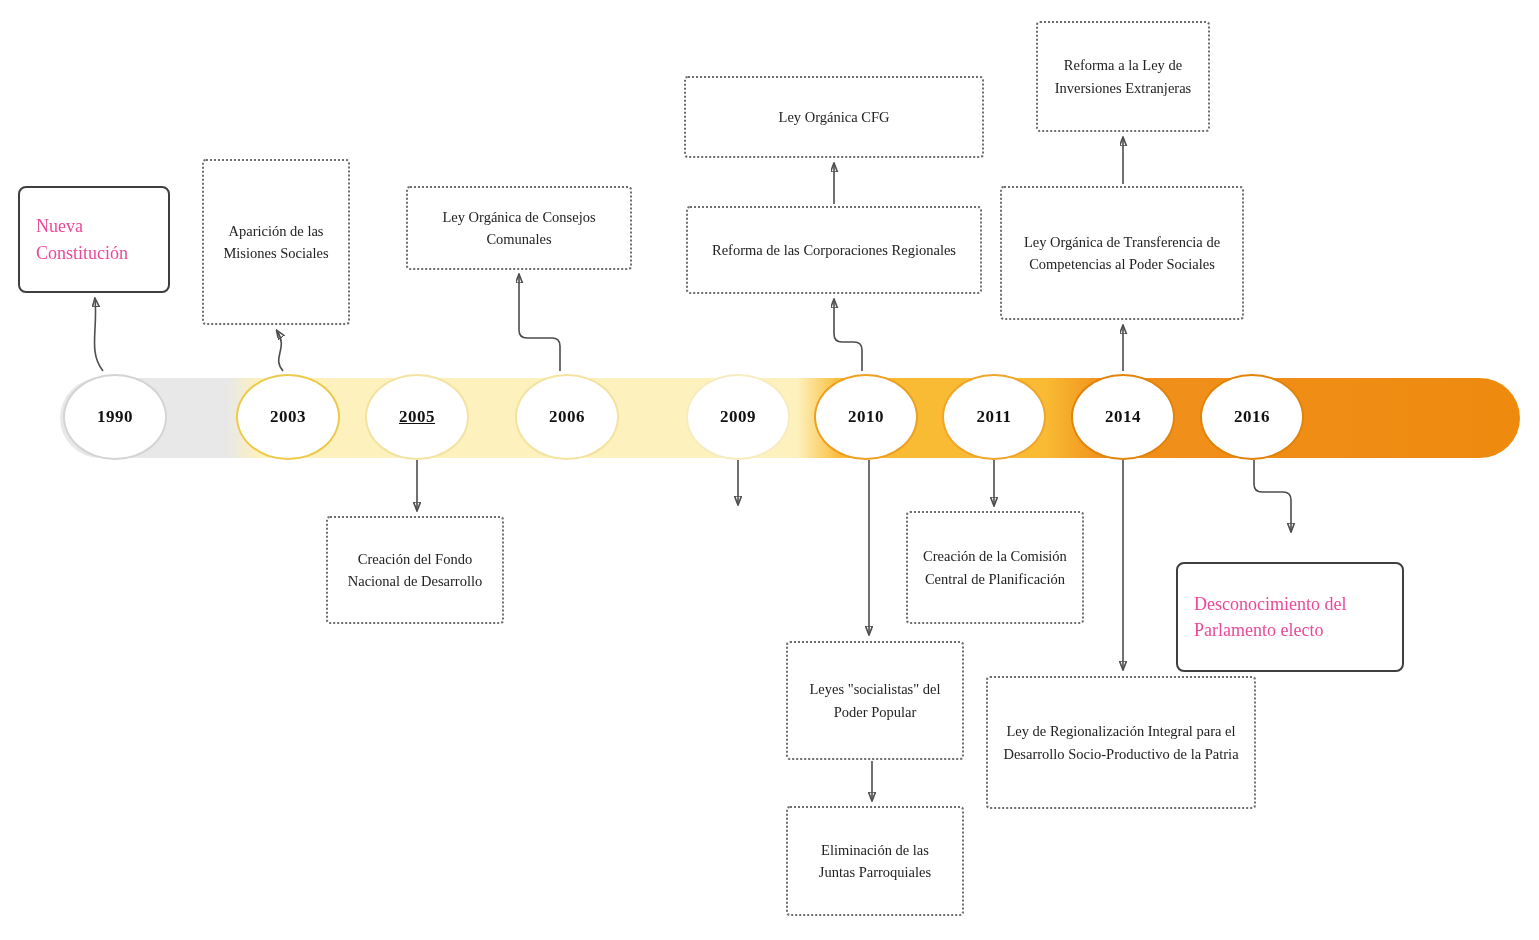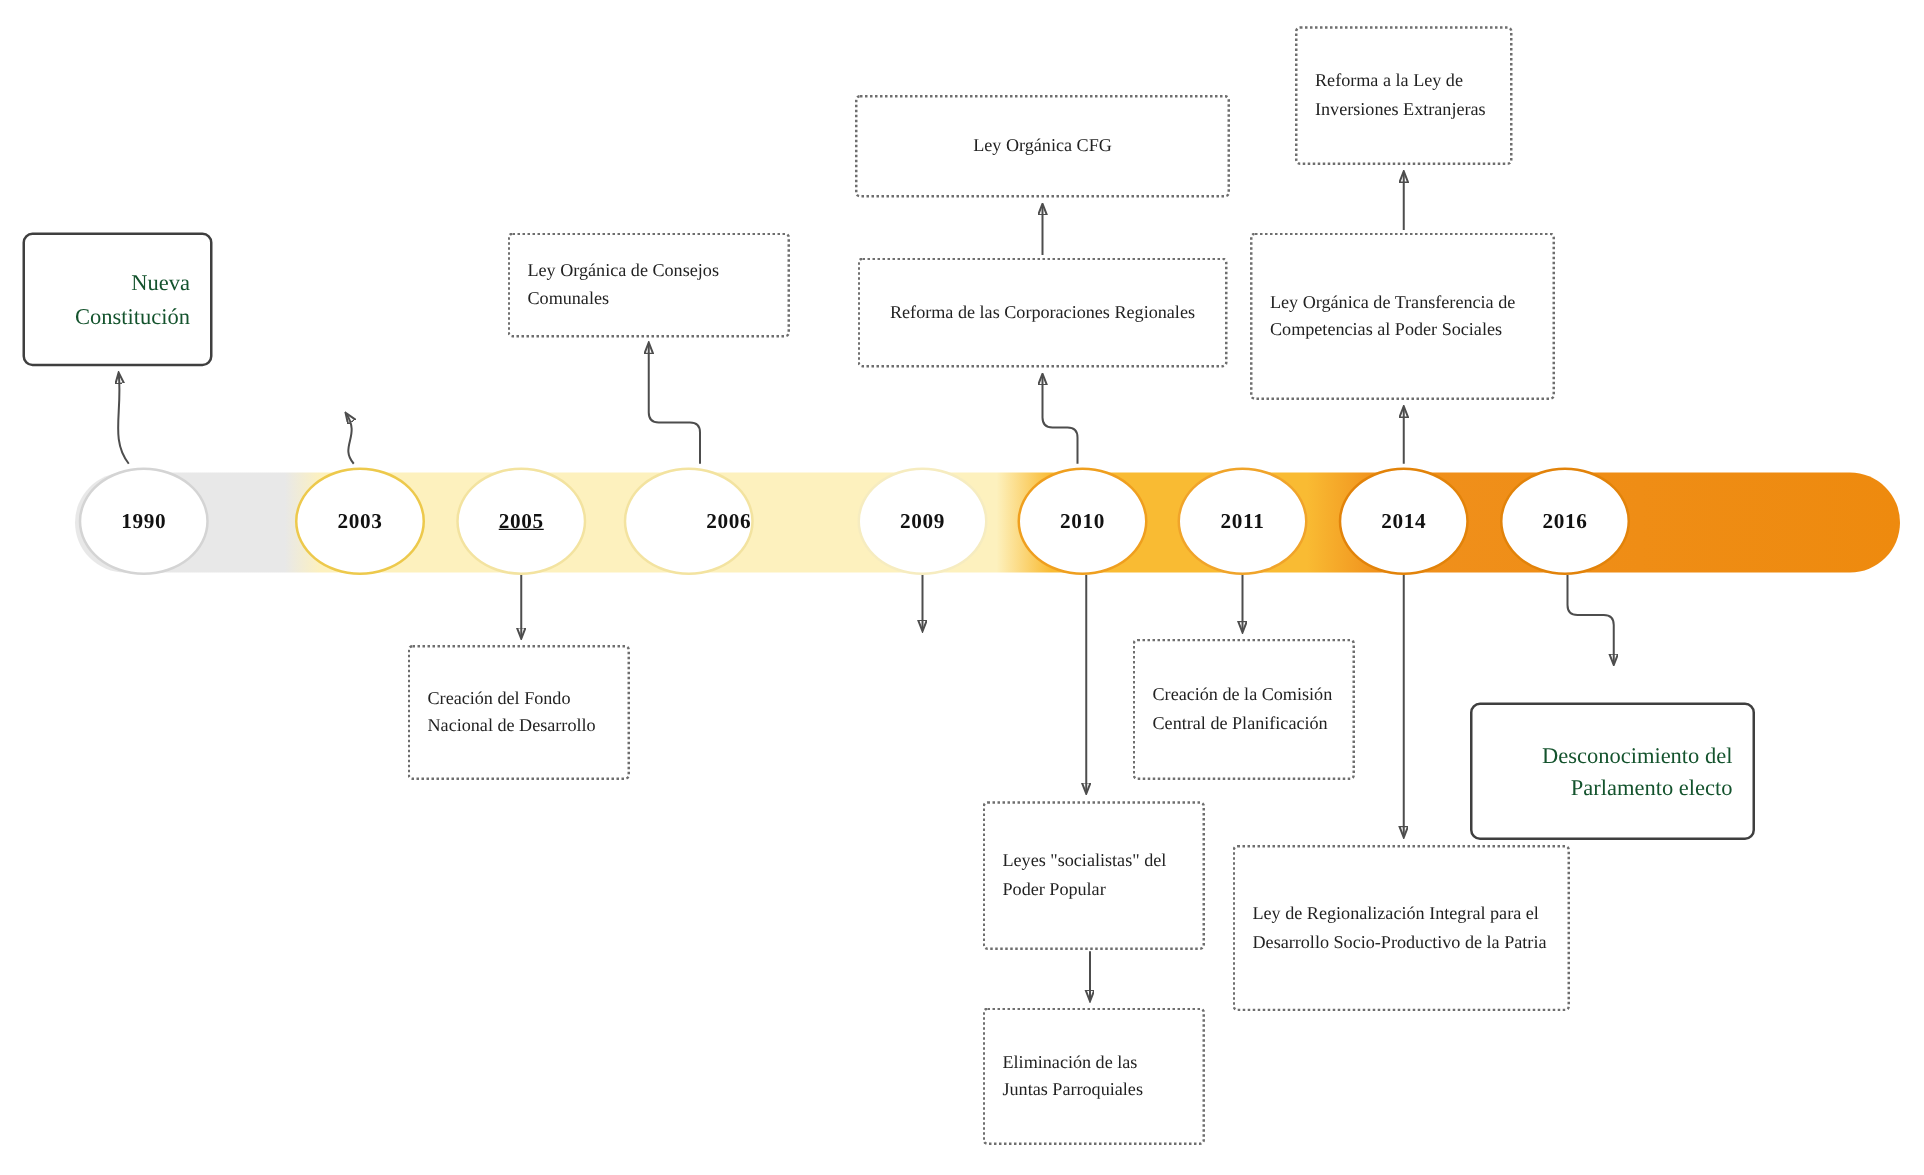--- a/index.html
+++ b/index.html
@@ -37,33 +37,33 @@
     font-size: 17px; font-weight: bold; color: #111111;
     letter-spacing: 0.5px;
   }
 
   .ebox {
     position: absolute;
     background: #ffffff;
     border: 2px dotted #6e6e6e;
     border-radius: 4px;
     display: flex; align-items: center; justify-content: center;
-    text-align: left;
+    text-align: center;
     font-size: 14.5px; line-height: 1.55; color: #222222;
     padding: 8px 14px;
   }
 
   .sbox {
     position: absolute;
     background: #ffffff;
     border: 2px solid #3f3f3f;
     border-radius: 8px;
     display: flex; align-items: center; justify-content: center;
-    text-align: right;
-    font-size: 18px; line-height: 1.45; color: #14532d;
+    text-align: left;
+    font-size: 18px; line-height: 1.45; color: #ec4899;
     padding: 8px 16px;
   }
 
   .arrows {
     position: absolute;
     left: 0; top: 0;
     width: 1539px; height: 940px;
     pointer-events: none;
   }
   .arrows path {
@@ -103,21 +103,21 @@
 
   <div class="year" style="left:63px;   border-color:#d4d4d4;">
       <span>1990</span>
     </div>
   <div class="year" style="left:236px;  border-color:#edc94c;">
       <span>2003</span>
     </div>
   <div class="year" style="left:365px;  border-color:#f3e3a0;text-decoration:underline;">
       <span>2005</span>
     </div>
-  <div class="year" style="left:499px;  border-color:#f3e3a0;justify-content:flex-end;">
+  <div class="year" style="left:515px;  border-color:#f3e3a0;">
       <span>2006</span>
     </div>
   <div class="year" style="left:686px;  border-color:#f6ecc0;">
       <span>2009</span>
     </div>
   <div class="year" style="left:814px;  border-color:#ef9f1f;">
       <span>2010</span>
     </div>
   <div class="year" style="left:942px;  border-color:#f0a42a;">
       <span>2011</span>
@@ -126,20 +126,23 @@
       <span>2014</span>
     </div>
   <div class="year" style="left:1200px; border-color:#e2830a;">
       <span>2016</span>
     </div>
 
   <div class="sbox" style="left:18px; top:186px; width:152px; height:107px;">
     <span>Nueva Constitución</span>
   </div>
 
+  <div class="ebox" style="left:202px; top:159px; width:148px; height:166px;">
+    <span>Aparición de las Misiones Sociales</span>
+  </div>
 
   <div class="ebox" style="left:406px; top:186px; width:226px; height:84px;">
     <span>Ley Orgánica de Consejos Comunales</span>
   </div>
 
   <div class="ebox" style="left:684px; top:76px; width:300px; height:82px;">
     <span>Ley Orgánica CFG</span>
   </div>
 
   <div class="ebox" style="left:686px; top:206px; width:296px; height:88px;">

